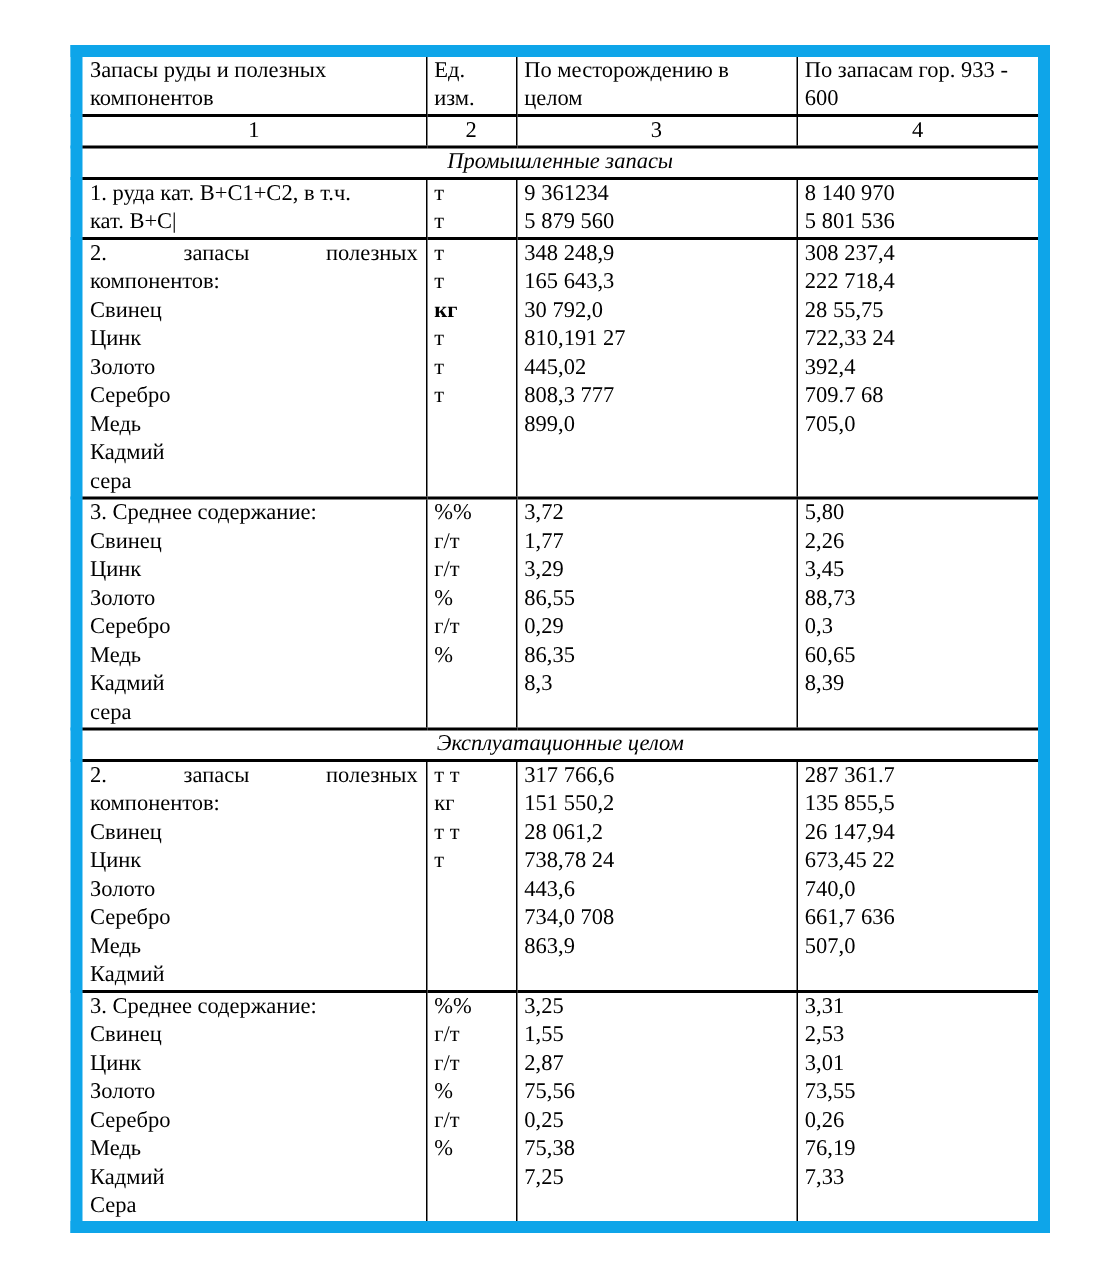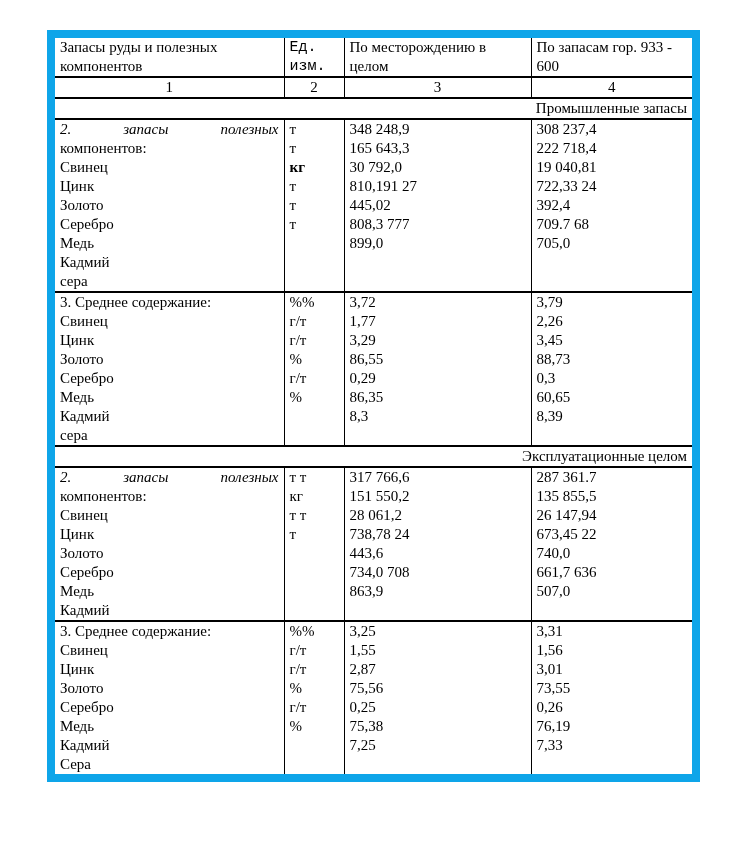--- a/index.html
+++ b/index.html
@@ -31,27 +31,27 @@
     padding: 0 5px;
     font-size: 15px;
     line-height: 19px;
     overflow: hidden;
   }
   col.c1 { width: 233px; }
   col.c2 { width: 60px; }
   col.c3 { width: 187px; }
   col.c4 { width: 165px; }
   .ln { height: 19px; white-space: nowrap; }
-  .jst { text-align: justify; text-align-last: justify; white-space: normal; font-style: italic; }
+  .jst { text-align: justify; text-align-last: justify; white-space: normal; }
   .b { font-weight: bold; }
   .big { font-weight: bold; font-size: 17px; line-height: 19px; }
   tr.numrow td { text-align: center; }
-  tr.section td { text-align: right; }
+  tr.section td { text-align: center; font-style: italic; }
   td.hd1 { padding-left: 28px; }
-  td.hd2 { padding-left: 16px; font-family: Liberation Mono, monospace; }
+  td.hd2 { padding-left: 16px; }
   td.hd3 { padding-left: 10px; }
   td.hd4 { padding-left: 5px; }
 </style>
 </head>
 <body>
 
 <div class="page">
   <table class="doc">
     <colgroup>
       <col class="c1">
@@ -82,20 +82,38 @@
         <td>1</td>
         <td>2</td>
         <td>3</td>
         <td>4</td>
       </tr>
     <tr class="section">
           <td colspan="4">Промышленные запасы</td>
         </tr>
         <tr class="block">
           <td>
+            <div class="ln">1. руда кат. В+С1+С2, в т.ч.</div>
+            <div class="ln">кат. В+С|</div>
+          </td>
+          <td>
+            <div class="ln">т</div>
+            <div class="ln">т</div>
+          </td>
+          <td>
+            <div class="ln">9 361234</div>
+            <div class="ln">5 879 560</div>
+          </td>
+          <td>
+            <div class="ln">8 140 970</div>
+            <div class="ln">5 801 536</div>
+          </td>
+        </tr>
+        <tr class="block">
+          <td>
             <div class="ln jst">2. запасы полезных</div>
             <div class="ln">компонентов:</div>
             <div class="ln">Свинец</div>
             <div class="ln">Цинк</div>
             <div class="ln">Золото</div>
             <div class="ln">Серебро</div>
             <div class="ln">Медь</div>
             <div class="ln">Кадмий</div>
             <div class="ln">сера</div>
           </td>
@@ -117,21 +135,21 @@
             <div class="ln">810,191 27</div>
             <div class="ln">445,02</div>
             <div class="ln">808,3 777</div>
             <div class="ln">899,0</div>
             <div class="ln">&nbsp;</div>
             <div class="ln">&nbsp;</div>
           </td>
           <td>
             <div class="ln">308 237,4</div>
             <div class="ln">222 718,4</div>
-            <div class="ln">19 040,81</div>
+            <div class="ln">28 55,75</div>
             <div class="ln">722,33 24</div>
             <div class="ln">392,4</div>
             <div class="ln">709.7 68</div>
             <div class="ln">705,0</div>
             <div class="ln">&nbsp;</div>
             <div class="ln">&nbsp;</div>
           </td>
         </tr>
         <tr class="block">
           <td>
@@ -158,21 +176,21 @@
             <div class="ln">3,72</div>
             <div class="ln">1,77</div>
             <div class="ln">3,29</div>
             <div class="ln">86,55</div>
             <div class="ln">0,29</div>
             <div class="ln">86,35</div>
             <div class="ln">8,3</div>
             <div class="ln">&nbsp;</div>
           </td>
           <td>
-            <div class="ln">3,79</div>
+            <div class="ln">5,80</div>
             <div class="ln">2,26</div>
             <div class="ln">3,45</div>
             <div class="ln">88,73</div>
             <div class="ln">0,3</div>
             <div class="ln">60,65</div>
             <div class="ln">8,39</div>
             <div class="ln">&nbsp;</div>
           </td>
         </tr>
         <tr class="section">
@@ -246,21 +264,21 @@
             <div class="ln">1,55</div>
             <div class="ln">2,87</div>
             <div class="ln">75,56</div>
             <div class="ln">0,25</div>
             <div class="ln">75,38</div>
             <div class="ln">7,25</div>
             <div class="ln">&nbsp;</div>
           </td>
           <td>
             <div class="ln">3,31</div>
-            <div class="ln">1,56</div>
+            <div class="ln">2,53</div>
             <div class="ln">3,01</div>
             <div class="ln">73,55</div>
             <div class="ln">0,26</div>
             <div class="ln">76,19</div>
             <div class="ln">7,33</div>
             <div class="ln">&nbsp;</div>
           </td>
         </tr>
       </tbody>
   </table>

